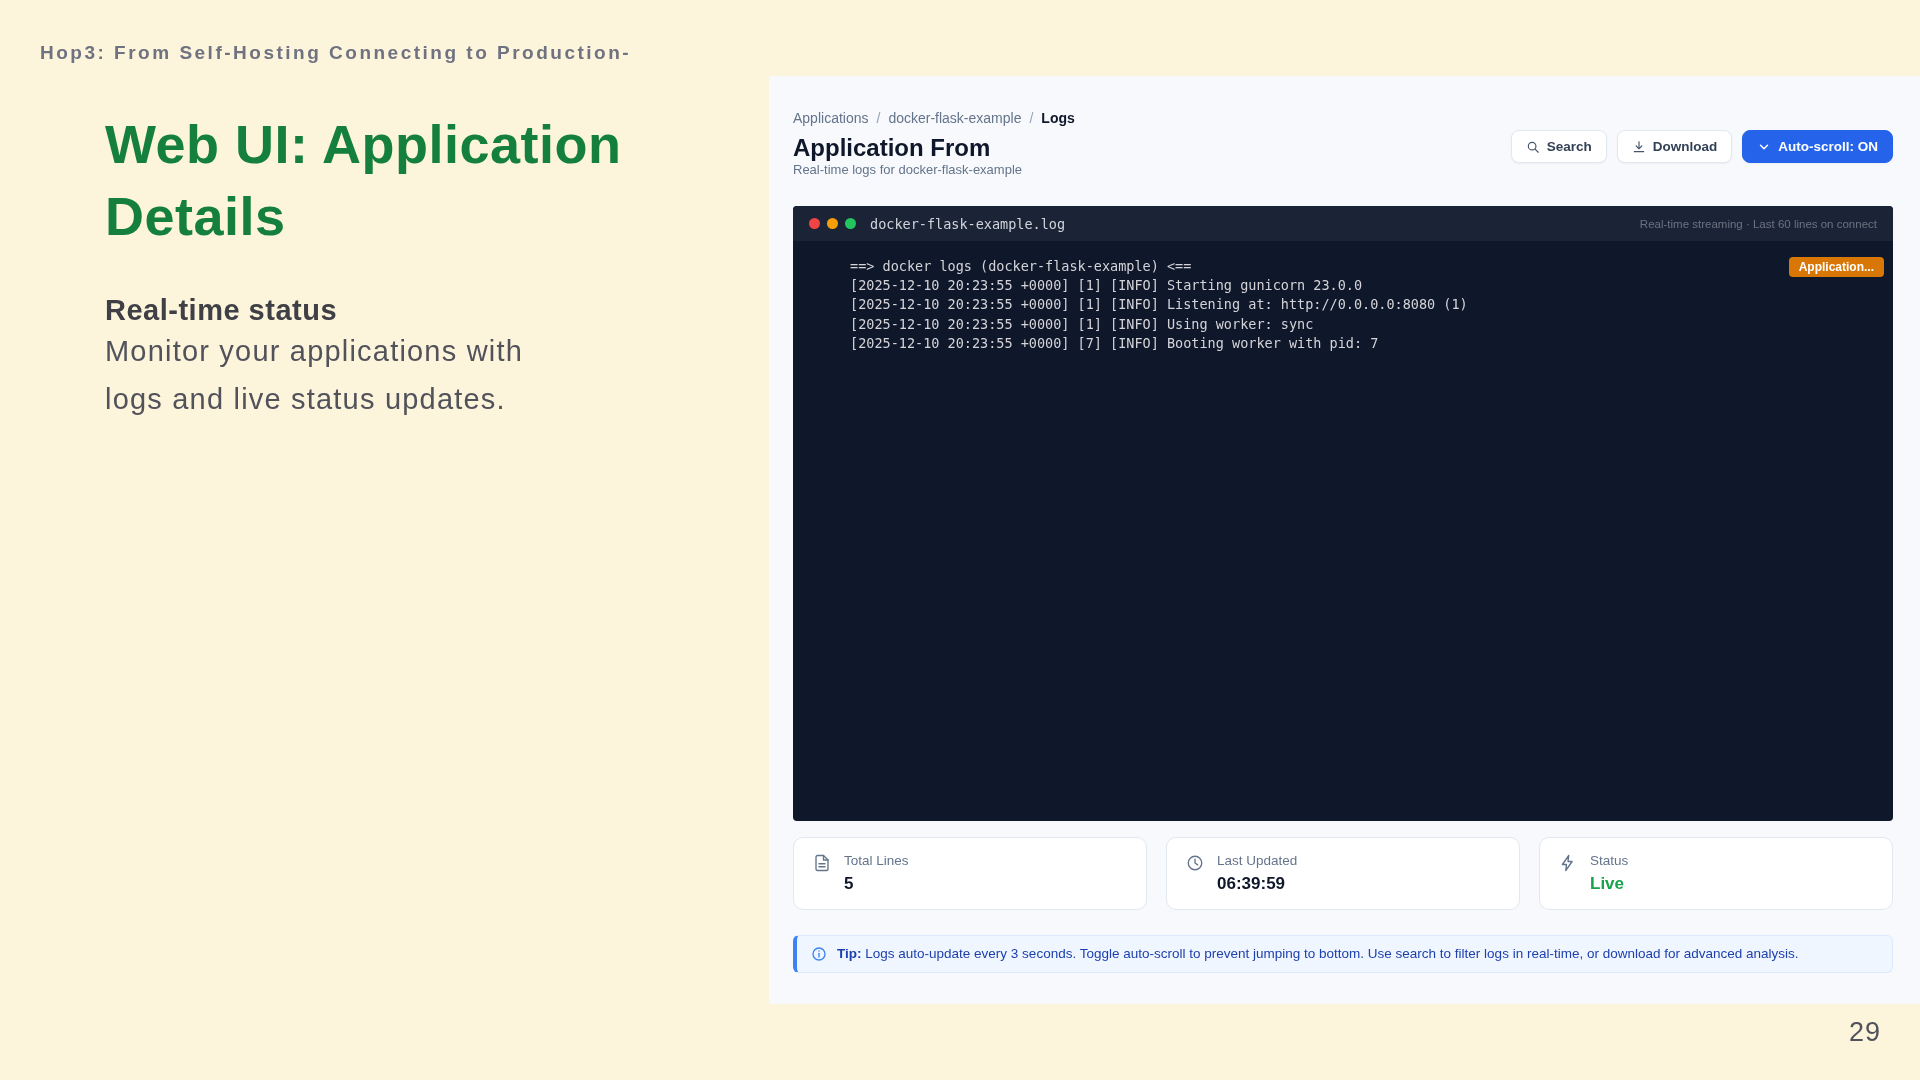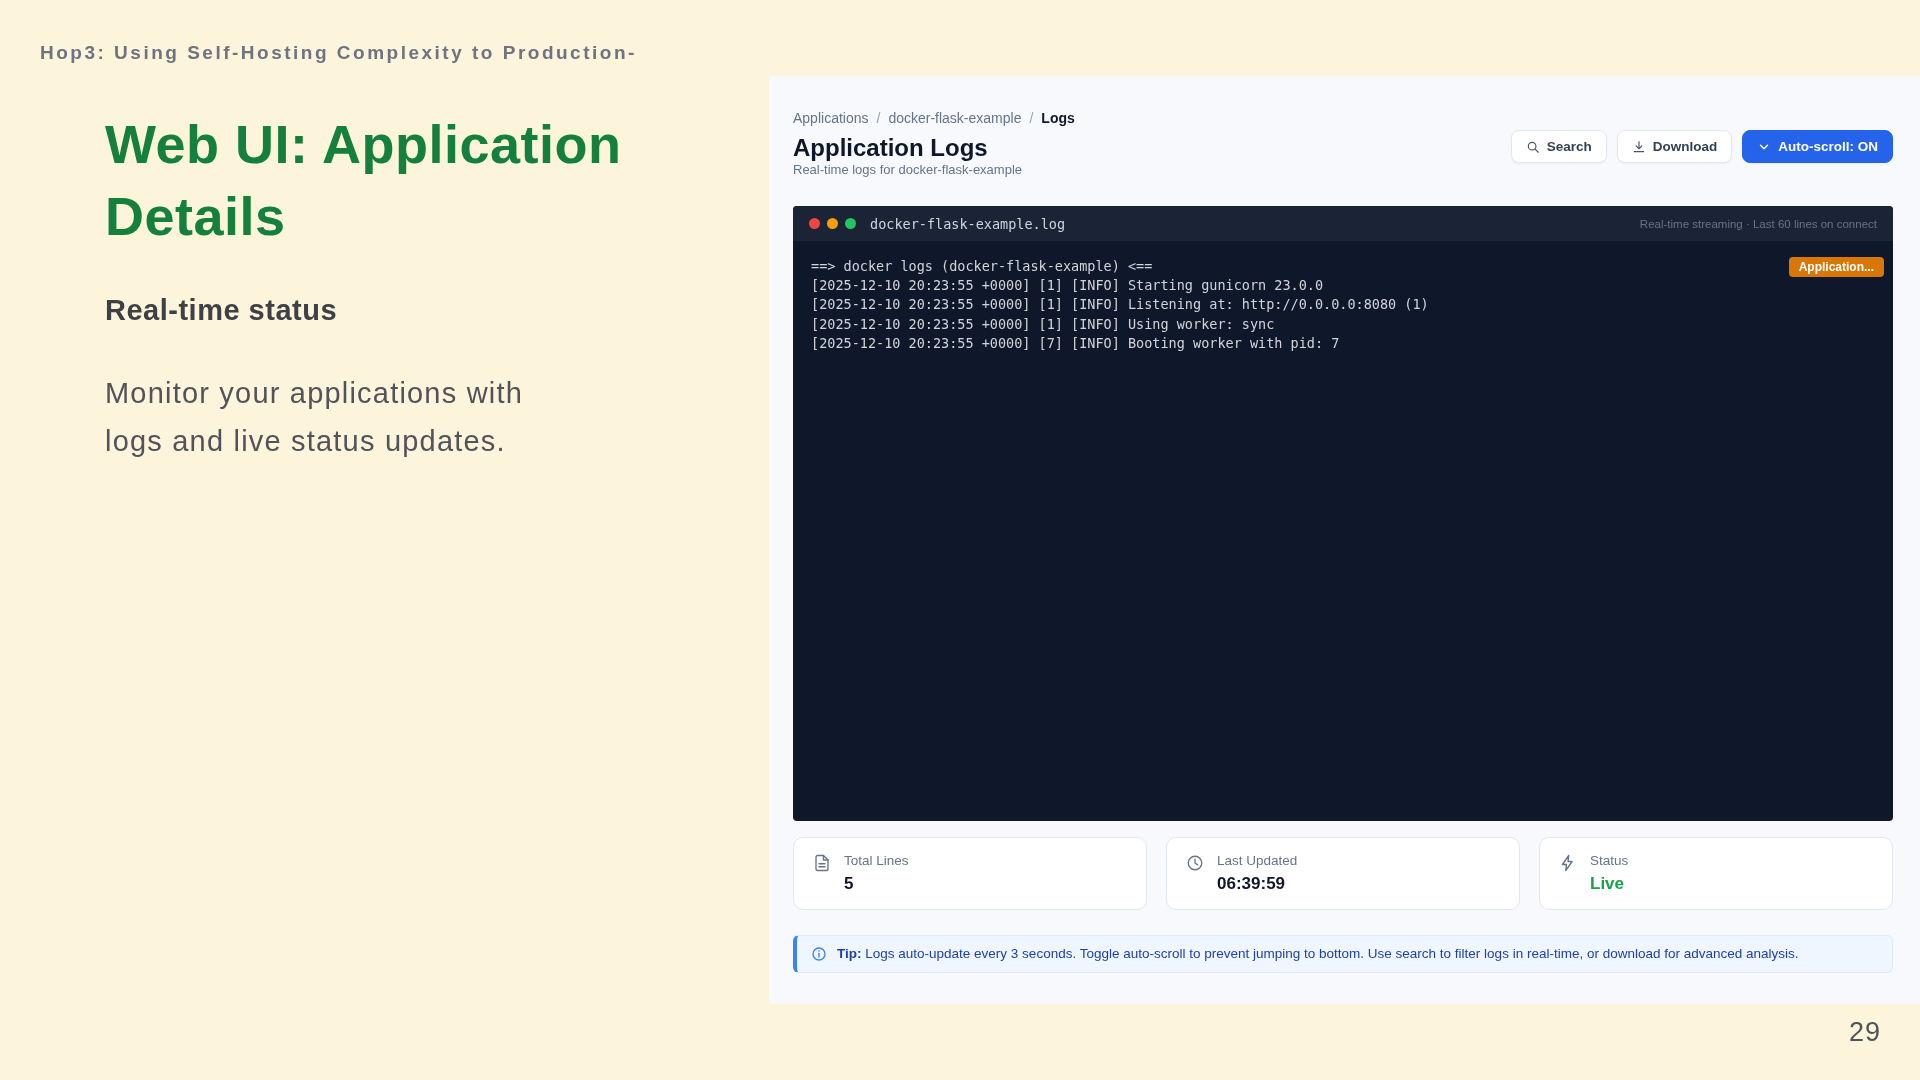--- a/index.html
+++ b/index.html
@@ -21,21 +21,21 @@
   .slide-title {
     width:640px;
     font-size:54px; font-weight:700; line-height:72px;
     letter-spacing:0.5px; color:#15803d;
   }
   .slide-subtitle {
     margin-top:42px;
     font-size:29px; font-weight:700; letter-spacing:0.5px; color:#3f3f46;
   }
   .slide-body {
-    margin-top:42px; width:470px;
+    width:470px;
     font-size:29px; line-height:48px; letter-spacing:1.2px; color:#52525b;
   }
   .page-number {
     position:absolute; right:39px; bottom:32px;
     font-size:27px; color:#52525b; letter-spacing:1px;
   }
 
   
   .app-panel {
     position:absolute; left:769px; top:76px; width:1151px; height:928px;
@@ -74,21 +74,21 @@
   .dots { display:flex; align-items:center; gap:7px; }
   .dot { width:11px; height:11px; border-radius:50%; display:inline-block; }
   .dot.red { background:#ef4444; } .dot.yellow { background:#f59e0b; } .dot.green { background:#22c55e; }
   .terminal-title { margin-left:4px; font-family:"DejaVu Sans Mono", monospace; font-size:13.5px; color:#d1d5db; }
   .terminal-meta { margin-left:auto; font-size:11.5px; color:#6b7280; }
   .terminal-body {
     padding:16px 18px;
     font-family:"DejaVu Sans Mono", monospace; font-size:13.5px; line-height:19.2px;
     color:#d4d4d8;
   }
-  .log-line { white-space:pre; }
+  .log-line { white-space:pre;margin-left:39px; }
   .connecting-badge {
     position:absolute; top:51px; right:9px;
     background:#d97706; color:#ffffff;
     font-family:"Liberation Sans", sans-serif; font-size:12px; font-weight:600;
     padding:3px 10px; border-radius:4px;
   }
 
   
   .stats-row { display:flex; gap:19px; margin-top:16px; }
   .stat-card {
@@ -108,42 +108,42 @@
     background:#eff6ff; border:1px solid #dbeafe; border-left:4px solid #3b82f6;
     border-radius:6px; padding:9px 14px;
   }
   .tip-icon { color:#3b82f6; flex:none; display:flex; }
   .tip-text { font-size:13.5px; color:#1e40af; line-height:18px; }
   .tip-text strong { font-weight:700; }
 </style>
 </head>
 <body>
 
-<div class="slide-header">Hop3: Using Self-Hosting Complexity to Production-</div>
+<div class="slide-header">Hop3: From Self-Hosting Connecting to Production-</div>
 
 <div class="slide-text">
   <h1 class="slide-title">Web UI: Application Details</h1>
   <h2 class="slide-subtitle">Real-time status</h2>
   <p class="slide-body">Monitor your applications with logs and live status updates.</p>
 </div>
 
 <div class="page-number">29</div>
 
 <div class="app-panel">
 
   <div class="app-header">
     <div class="app-header-left">
       <nav class="breadcrumb">
         <span class="crumb">Applications</span>
         <span class="crumb-sep">/</span>
         <span class="crumb">docker-flask-example</span>
         <span class="crumb-sep">/</span>
         <span class="crumb current">Logs</span>
       </nav>
-      <h1 class="app-title">Application Logs</h1>
+      <h1 class="app-title">Application From</h1>
       <div class="app-subtitle">Real-time logs for docker-flask-example</div>
     </div>
 
     <div class="toolbar">
       <button class="btn">
         <span class="icon">
           <svg width="14" height="14" viewBox="0 0 24 24" fill="none" stroke="currentColor" stroke-width="2" stroke-linecap="round">
               <circle cx="10.5" cy="10.5" r="6.5"></circle>
               <line x1="15.5" y1="15.5" x2="21" y2="21"></line>
             </svg>

